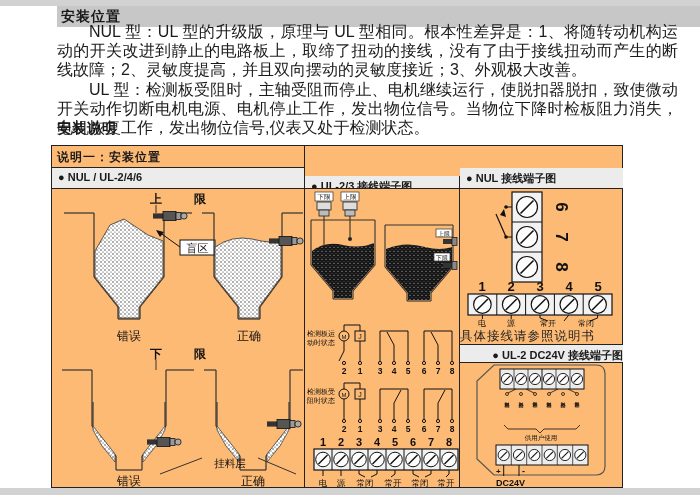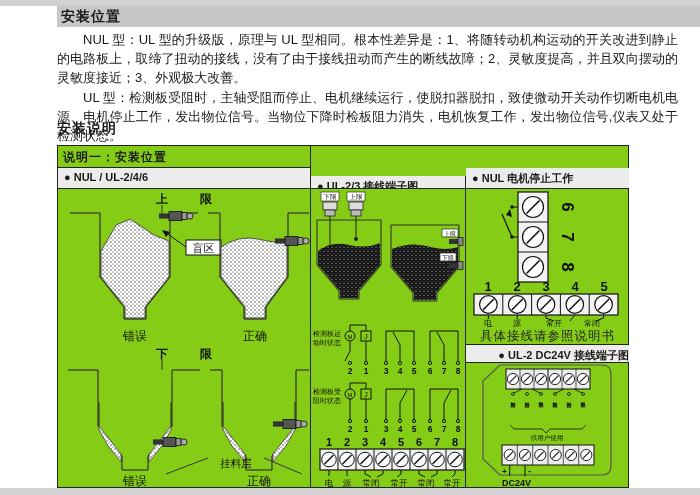--- a/index.html
+++ b/index.html
@@ -12,50 +12,50 @@
   .band { position:absolute; left:0; width:700px; background:#d2d2d2; }
   .band.top { top:0; height:6px; }
   .band.bottom { top:488px; height:7px; }
 
   .prod-bar {
     position:absolute; left:57px; top:6px; width:643px; height:21px;
     background:#c7c7c7; font-weight:bold; font-size:14px; line-height:21px;
     padding-left:4px; letter-spacing:1px;
   }
   .body-text {
-    position:absolute; left:57px; top:30px; width:621px;
-    font-size:13px; line-height:19.2px; text-align:justify;
+    position:absolute; left:57px; top:22px; width:621px;
+    font-size:16px; line-height:19.2px; text-align:justify;
   }
   .body-text p { text-indent:2em; }
   .install-hdr {
     position:absolute; left:57px; top:120px; font-size:14px; font-weight:bold;
     letter-spacing:1px;
   }
   .tbl {
-    position:absolute; left:57px; top:145px; width:572px; height:343px;
+    position:absolute; left:51px; top:145px; width:572px; height:343px;
     display:grid; grid-template-columns:253px 155px 163px;
     grid-template-rows:22px 21px 156px 18px 126px;
-    border:1px solid #222; background:#84cc16;
+    border:1px solid #222; background:#fdba74;
   }
   .cell { overflow:hidden; }
   .br { border-right:1px solid #222; }
   .bb { border-bottom:1px solid #222; }
   .hd { font-weight:bold; font-size:12px; padding:3px 5px 0 5px; letter-spacing:1px; }
   .sub { font-size:11px; font-weight:bold; background:#ececec; padding:3px 0 6px 6px; }
   .c-hdr1 { grid-column:1; grid-row:1; }
   .c-hdr2 { grid-column:2 / span 2; grid-row:1;margin-top:33px; }
   .c-sub1 { grid-column:1; grid-row:2; }
   .c-sub2 { grid-column:2; grid-row:2;margin-top:8px; }
   .c-sub3 { grid-column:3; grid-row:2; }
   .c-col1 { grid-column:1; grid-row:3 / span 3; }
   .c-col2 { grid-column:2; grid-row:3 / span 3; }
   .c-nul  { grid-column:3; grid-row:3; }
   .c-dchd { grid-column:3; grid-row:4;text-align:right; }
   .c-dc   { grid-column:3; grid-row:5; }
-  .nul-note { font-size:12.5px; text-align:center; color:#222; letter-spacing:1px; margin-top:1px; }
+  .nul-note { font-size:12.5px; text-align:left; color:#222; letter-spacing:1px; margin-top:1px; }
   svg { display:block; }
   svg text { font-family:"Liberation Sans","DejaVu Sans",sans-serif; fill:#111; }
   .vtxt { writing-mode:vertical-rl; text-orientation:upright; }
 </style>
 </head>
 <body>
 
 <div class="band top"></div>
 
 <div class="prod-bar">安装位置</div>
@@ -67,21 +67,21 @@
 
 <div class="install-hdr">安装说明</div>
 
 <div class="tbl">
 
   <div class="cell hd br bb c-hdr1">说明一：安装位置</div>
   <div class="cell hd bb c-hdr2">说明二：接线方式</div>
 
   <div class="cell sub br bb c-sub1">● NUL / UL-2/4/6</div>
   <div class="cell sub br bb c-sub2">● UL-2/3 接线端子图</div>
-  <div class="cell sub bb c-sub3">● NUL 电机停止工作</div>
+  <div class="cell sub bb c-sub3">● NUL 接线端子图</div>
 
   <div class="cell br c-col1">
 
     <svg width="253" height="155" viewBox="0 0 253 155">
       <defs>
         <pattern id="stipA" width="4" height="4" patternUnits="userSpaceOnUse">
           <rect width="4" height="4" fill="#fff"></rect>
           <circle cx="1" cy="1" r="0.65" fill="#222"></circle>
           <circle cx="3" cy="3" r="0.55" fill="#222"></circle>
         </pattern>

